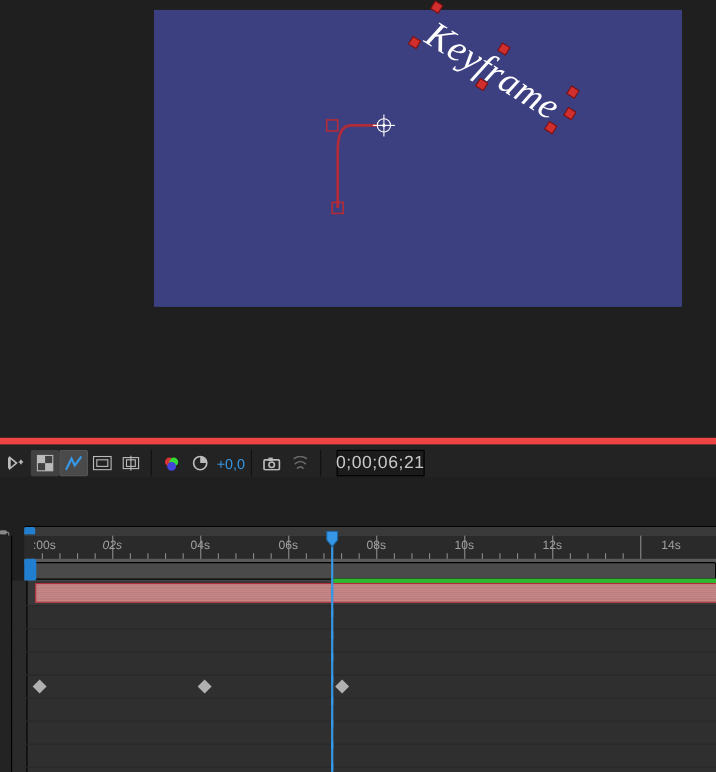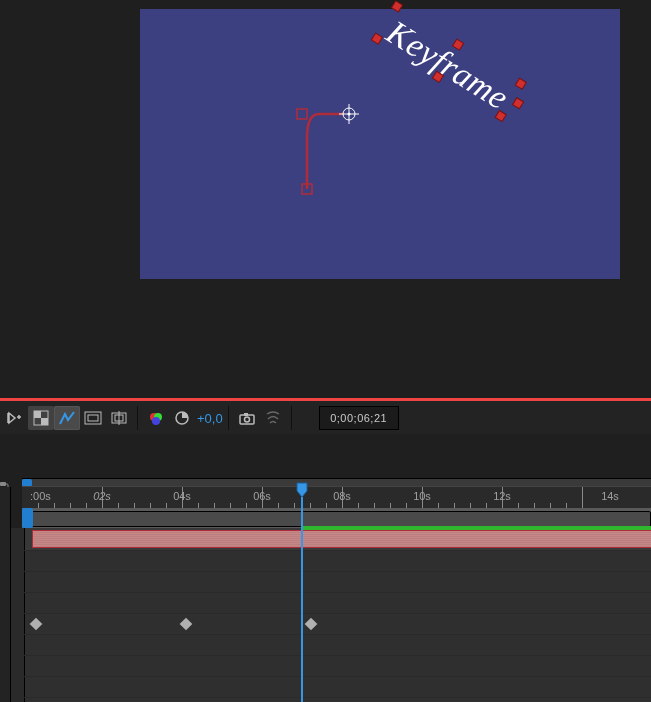--- a/index.html
+++ b/index.html
@@ -33,27 +33,27 @@
   
   .motion-path { position:absolute; left:0; top:0; width:480px; height:270px; overflow:visible; pointer-events:none;}
   .path-stroke { stroke:var(--motion-red); stroke-width:2.5; fill:none;}
   .path-handle { fill:none; stroke:var(--motion-red); stroke-width:1.5;}
   .crosshair { stroke:white; stroke-width:1; fill:none;}
   .sel-handle { fill:var(--handle-red); stroke:#7e1010; stroke-width:1;}
 
   .text-layer { position:absolute; left:260px; top:4px; font-family:"Times New Roman", serif; font-size:34px; color:white; font-style:italic; font-weight:400; transform:rotate(32deg); transform-origin:top left; letter-spacing:0.5px;}
 
   
-  .toolbar { position:absolute; left:0; top:398px; width:651px; height:34px; background:var(--toolbar-bg); border-top:3px solid #ef4444; border-bottom:2px solid #3d8ccf; display:flex; align-items:center;}
+  .toolbar { position:absolute; left:0; top:398px; width:651px; height:34px; background:var(--toolbar-bg); border-top:6px solid #ef4444; border-bottom:2px solid #3d8ccf; display:flex; align-items:center;}
   .tool-group { display:flex; align-items:center; height:100%; padding:0 2px;}
   .sep { width:1px; height:24px; background:#111; margin:0 3px;}
   .icon-btn { width:26px; height:24px; display:flex; align-items:center; justify-content:center; border-radius:2px;}
   .icon-btn.lit { background:#414141;}
   .icon-btn.sel { background:#4a4a4a; box-shadow:inset 0 0 0 1px #555;}
-  .timecode-box { margin-left:24px; width:78px; height:22px; border:1px solid #000; background:#1b1b1b; color:#c9c9c9; font-size:11px; display:flex; align-items:center; justify-content:center; letter-spacing:0.5px;}
+  .timecode-box { margin-left:11px; width:78px; height:22px; border:1px solid #000; background:#1b1b1b; color:#c9c9c9; font-size:16px; display:flex; align-items:center; justify-content:center; letter-spacing:0.5px;}
   .exposure { color:#3597e5; font-size:13px; margin-left:2px;}
 
   svg.icon { display:block;}
 
   
   .timeline-panel { position:absolute; left:0; top:434px; width:651px; height:268px; background:var(--panel-dark);}
 
   
   .gutter { position:absolute; left:0; top:53px; width:10px; bottom:0; background:var(--panel-mid); border-right:1px solid #000;}
 

